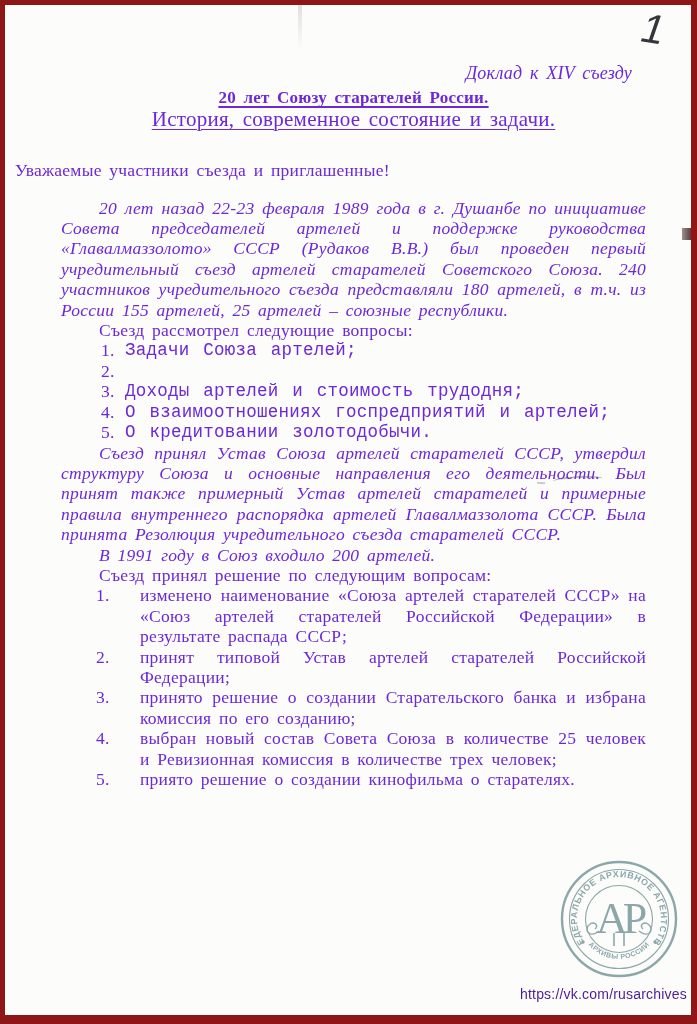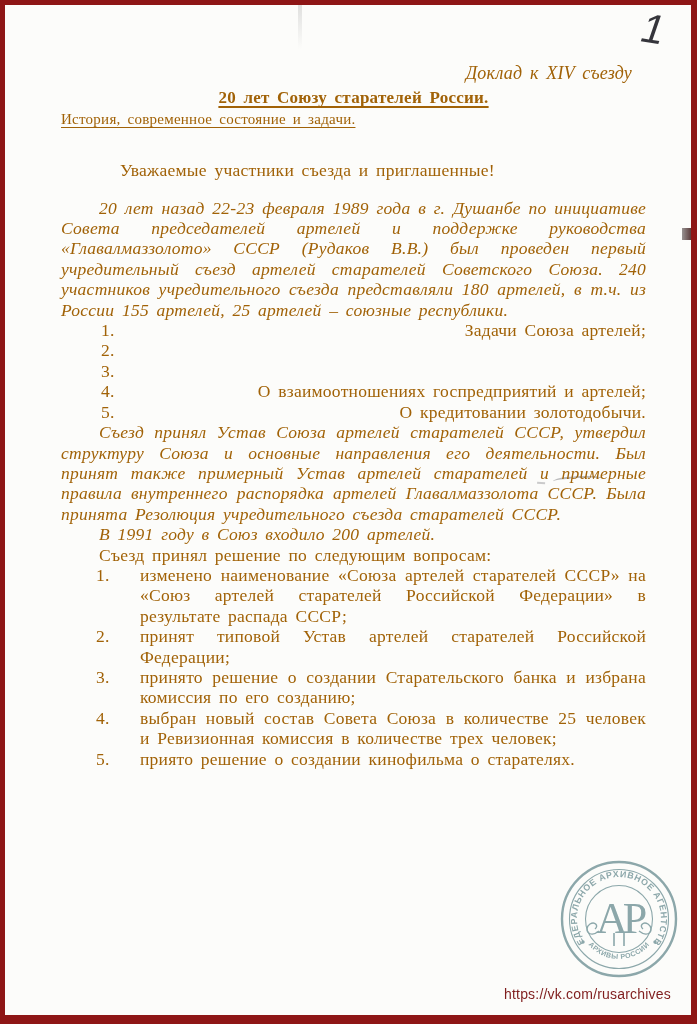--- a/index.html
+++ b/index.html
@@ -36,62 +36,62 @@
   .handwritten-one{
     position:absolute;left:637px;top:4px;
     font-family:"Liberation Sans", sans-serif;
     font-size:41px;color:#35353b;
     transform:rotate(9deg) skewX(-10deg);
     line-height:1;
   }
   .content{
     position:relative;
     padding:0 45px 0 56px;
-    color:#a16207;
+    color:#6d28d9;
     font-size:17.5px;line-height:20.4px;
     letter-spacing:.25px;word-spacing:3px;
   }
   .report-note{
     margin:58px 14px 0 0;
     text-align:right;font-style:italic;font-size:18px;letter-spacing:.2px;
   }
   .doc-title{
     margin-top:5px;text-align:center;
     font-weight:bold;font-size:17px;
     text-decoration:underline;text-underline-offset:3px;text-decoration-thickness:1.6px;
   }
   .doc-subtitle{
-    text-align:left;font-size:15px;
+    text-align:center;font-size:21px;
     text-decoration:underline;text-underline-offset:3px;text-decoration-thickness:1.4px;
   }
   .salutation{
-    margin-top:31px;text-align:center;transform:translateX(-46px);
+    margin-top:31px;transform:translateX(-46px);
   }
   p.body-par{margin:0;text-align:justify;text-indent:38px;font-style:italic;}
   p.first{margin-top:17px;}
   p.intro{margin:0;text-indent:38px;text-align:left;}
   .l1-item{display:flex;margin:0;}
   .l1-item .num{margin-left:40px;width:24px;flex:none;}
-  .l1-item .txt{flex:1;text-align:right;}
+  .l1-item .txt{flex:1;text-align:left;font-family:Liberation Mono, monospace;}
   .l2-item{display:flex;margin:0;}
   .l2-item .num{margin-left:35px;width:44px;flex:none;}
   .l2-item .txt{flex:1;text-align:justify;}
   
   .stamp{
     position:absolute;left:551px;top:851px;width:126px;height:126px;
     color:#84a2a7;opacity:.92;mix-blend-mode:multiply;pointer-events:none;
   }
   .stamp text{fill:#84a2a7;}
   .stamp .ring-t{font-family:"Liberation Sans", sans-serif;font-size:8.8px;font-weight:bold;letter-spacing:.75px;}
   .stamp .banner-t{font-family:"Liberation Sans", sans-serif;font-size:7px;font-weight:bold;letter-spacing:.5px;}
   .stamp .mono-t{font-family:"Liberation Serif", serif;font-size:44px;letter-spacing:-5px;}
   .wm-url{
-    position:absolute;right:20px;top:981px;
+    position:absolute;right:4px;top:981px;
     font-family:"Liberation Sans", sans-serif;
-    font-size:14px;color:#7f1d1d;letter-spacing:.2px;
+    font-size:14px;color:#4c1d95;letter-spacing:.2px;
   }
 </style>
 </head>
 <body>
 
 <div class="paper">
 
   <div class="streak"></div>
   <div class="edge-notch"></div>
   <div class="pencil-smudge"></div>
@@ -104,30 +104,32 @@
 
     <div class="doc-title">20 лет Союзу старателей России.</div>
 
     <div class="doc-subtitle">История, современное состояние и задачи.</div>
 
     <div class="salutation">Уважаемые участники съезда и приглашенные!</div>
 
     <p class="body-par first">20 лет назад 22-23 февраля 1989 года в г. Душанбе по инициативе Совета председателей артелей и поддержке руководства «Главалмаззолото» СССР (Рудаков В.В.) был проведен первый учредительный съезд артелей старателей Советского Союза. 240 участников учредительного съезда представляли 180 артелей, в т.ч. из России 155 артелей, 25 артелей – союзные республики.</p>
 
 
+    <p class="intro">Съезд рассмотрел следующие вопросы:</p>
 
     <div class="l1-item">
       <span class="num">1.</span>
       <span class="txt">Задачи Союза артелей;</span>
     </div>
     <div class="l1-item">
       <span class="num">2.</span>
     </div>
     <div class="l1-item">
       <span class="num">3.</span>
+      <span class="txt">Доходы артелей и стоимость трудодня;</span>
     </div>
     <div class="l1-item">
       <span class="num">4.</span>
       <span class="txt">О взаимоотношениях госпредприятий и артелей;</span>
     </div>
     <div class="l1-item">
       <span class="num">5.</span>
       <span class="txt">О кредитовании золотодобычи.</span>
     </div>
 

